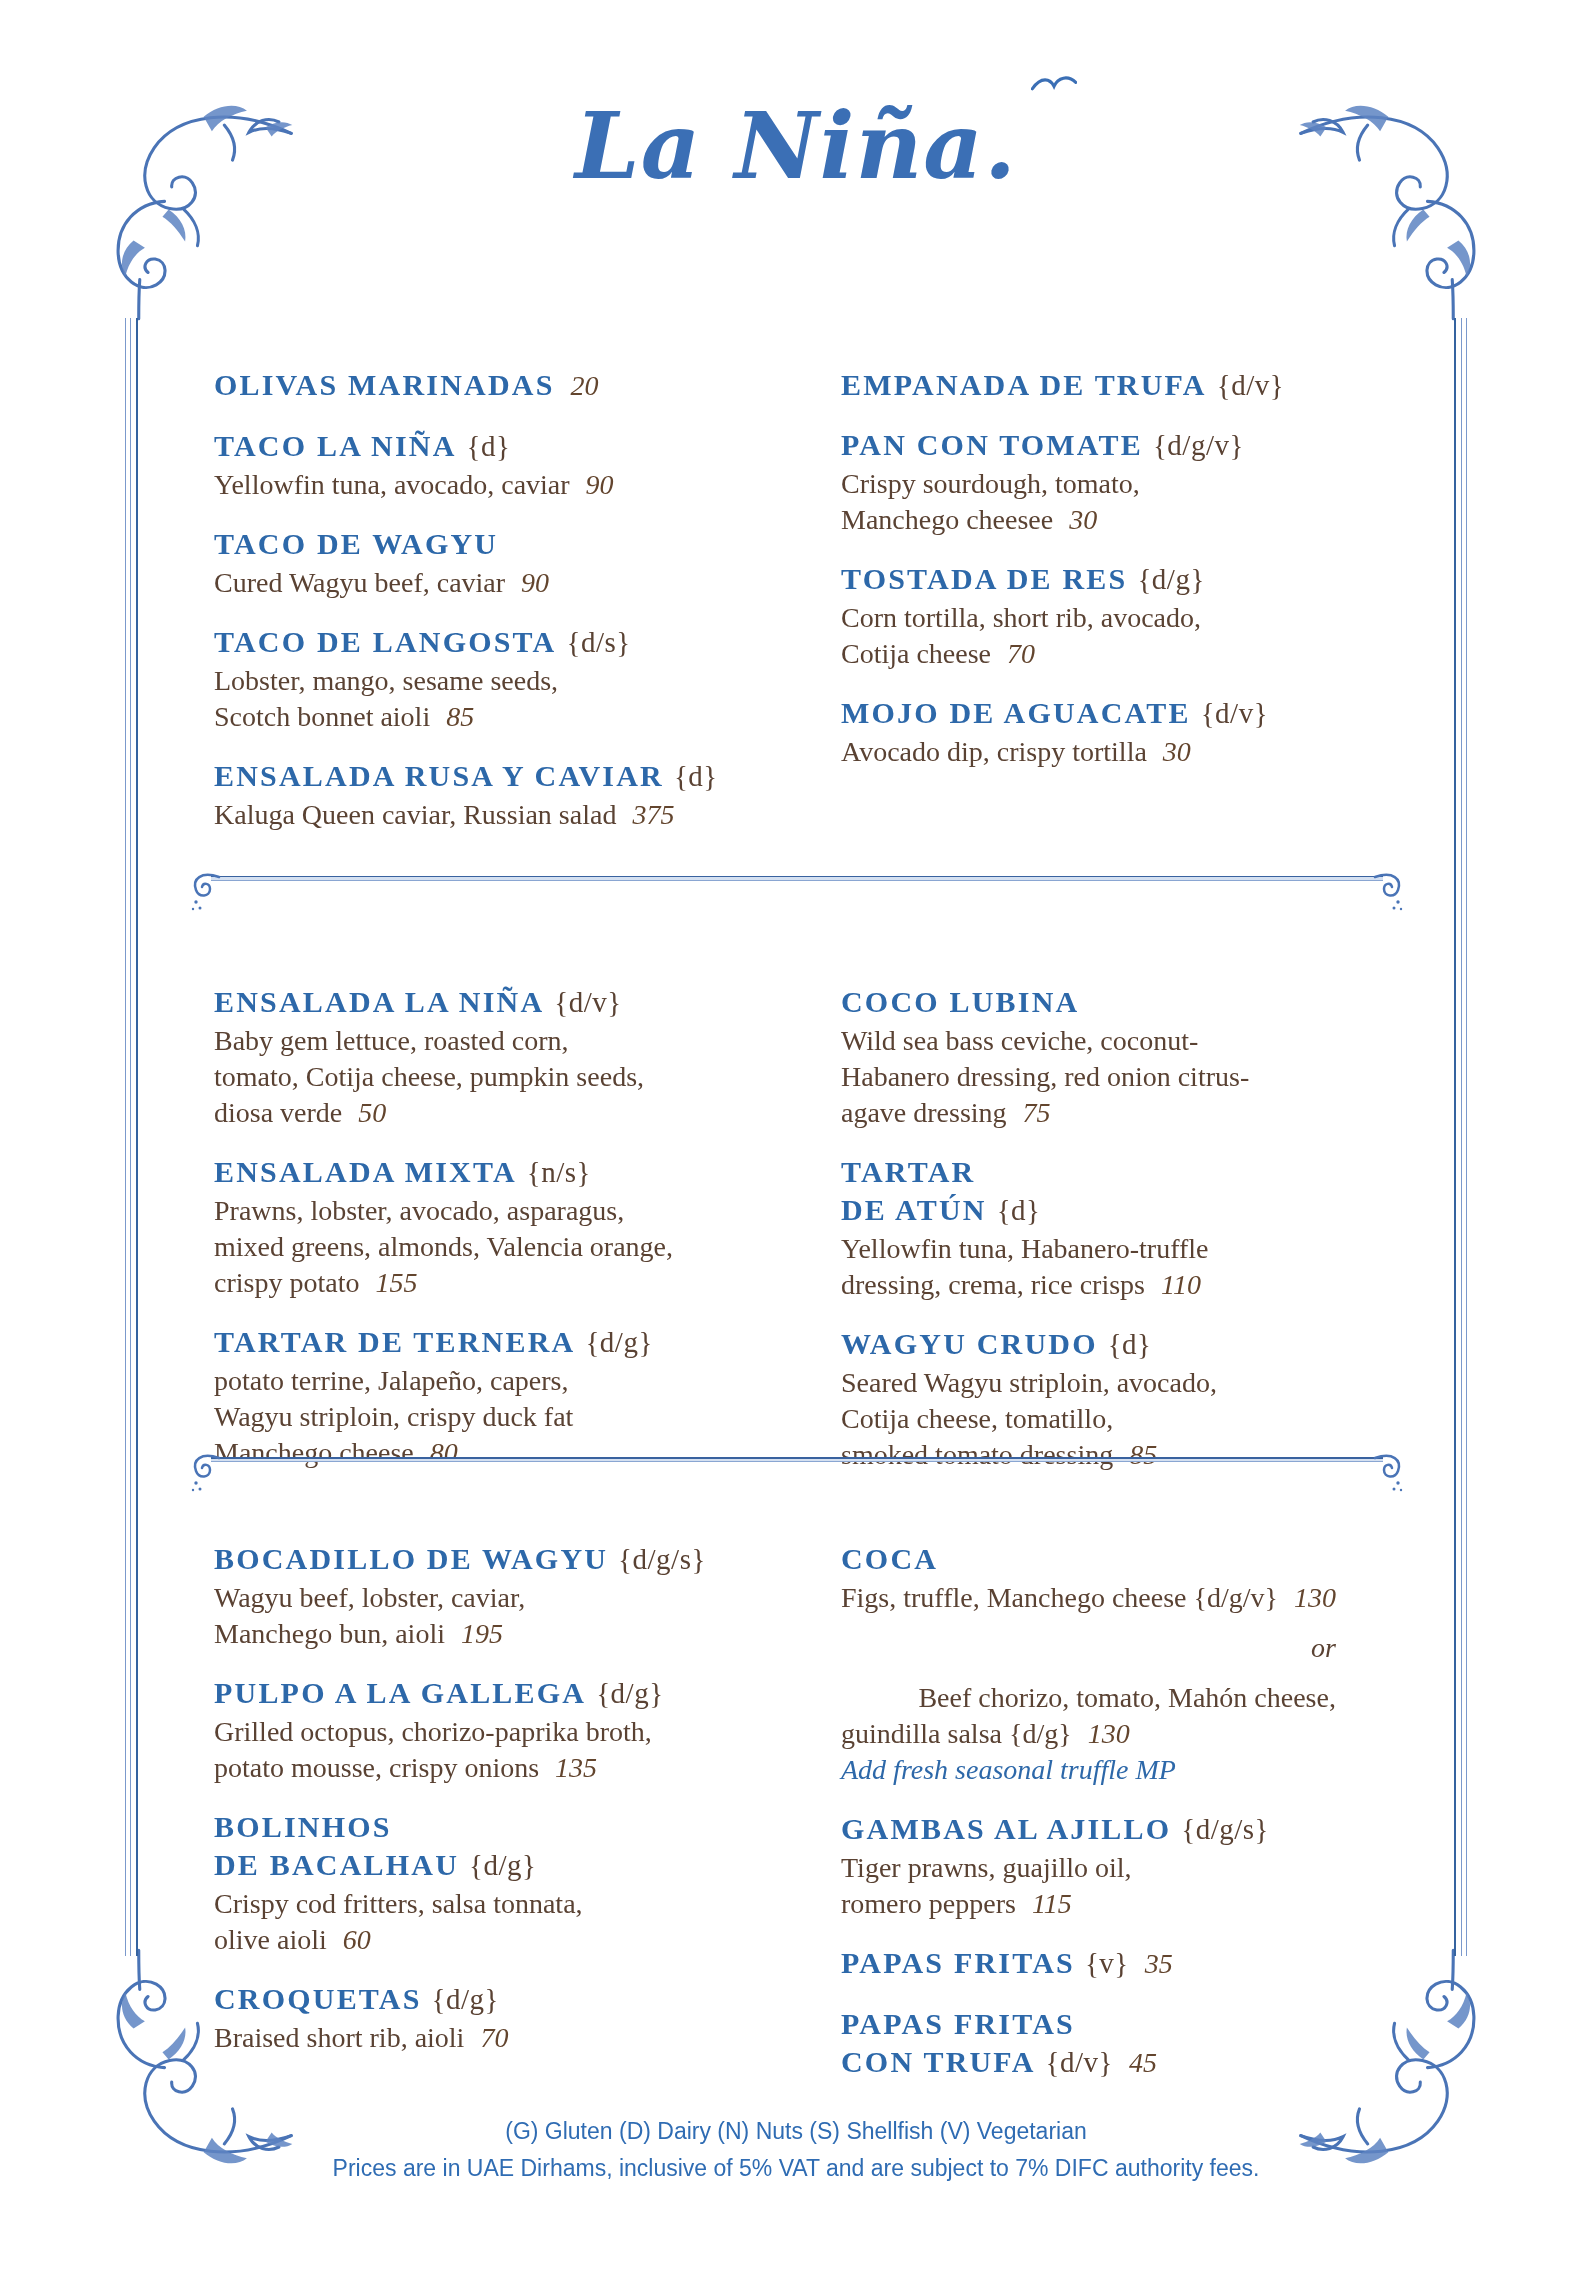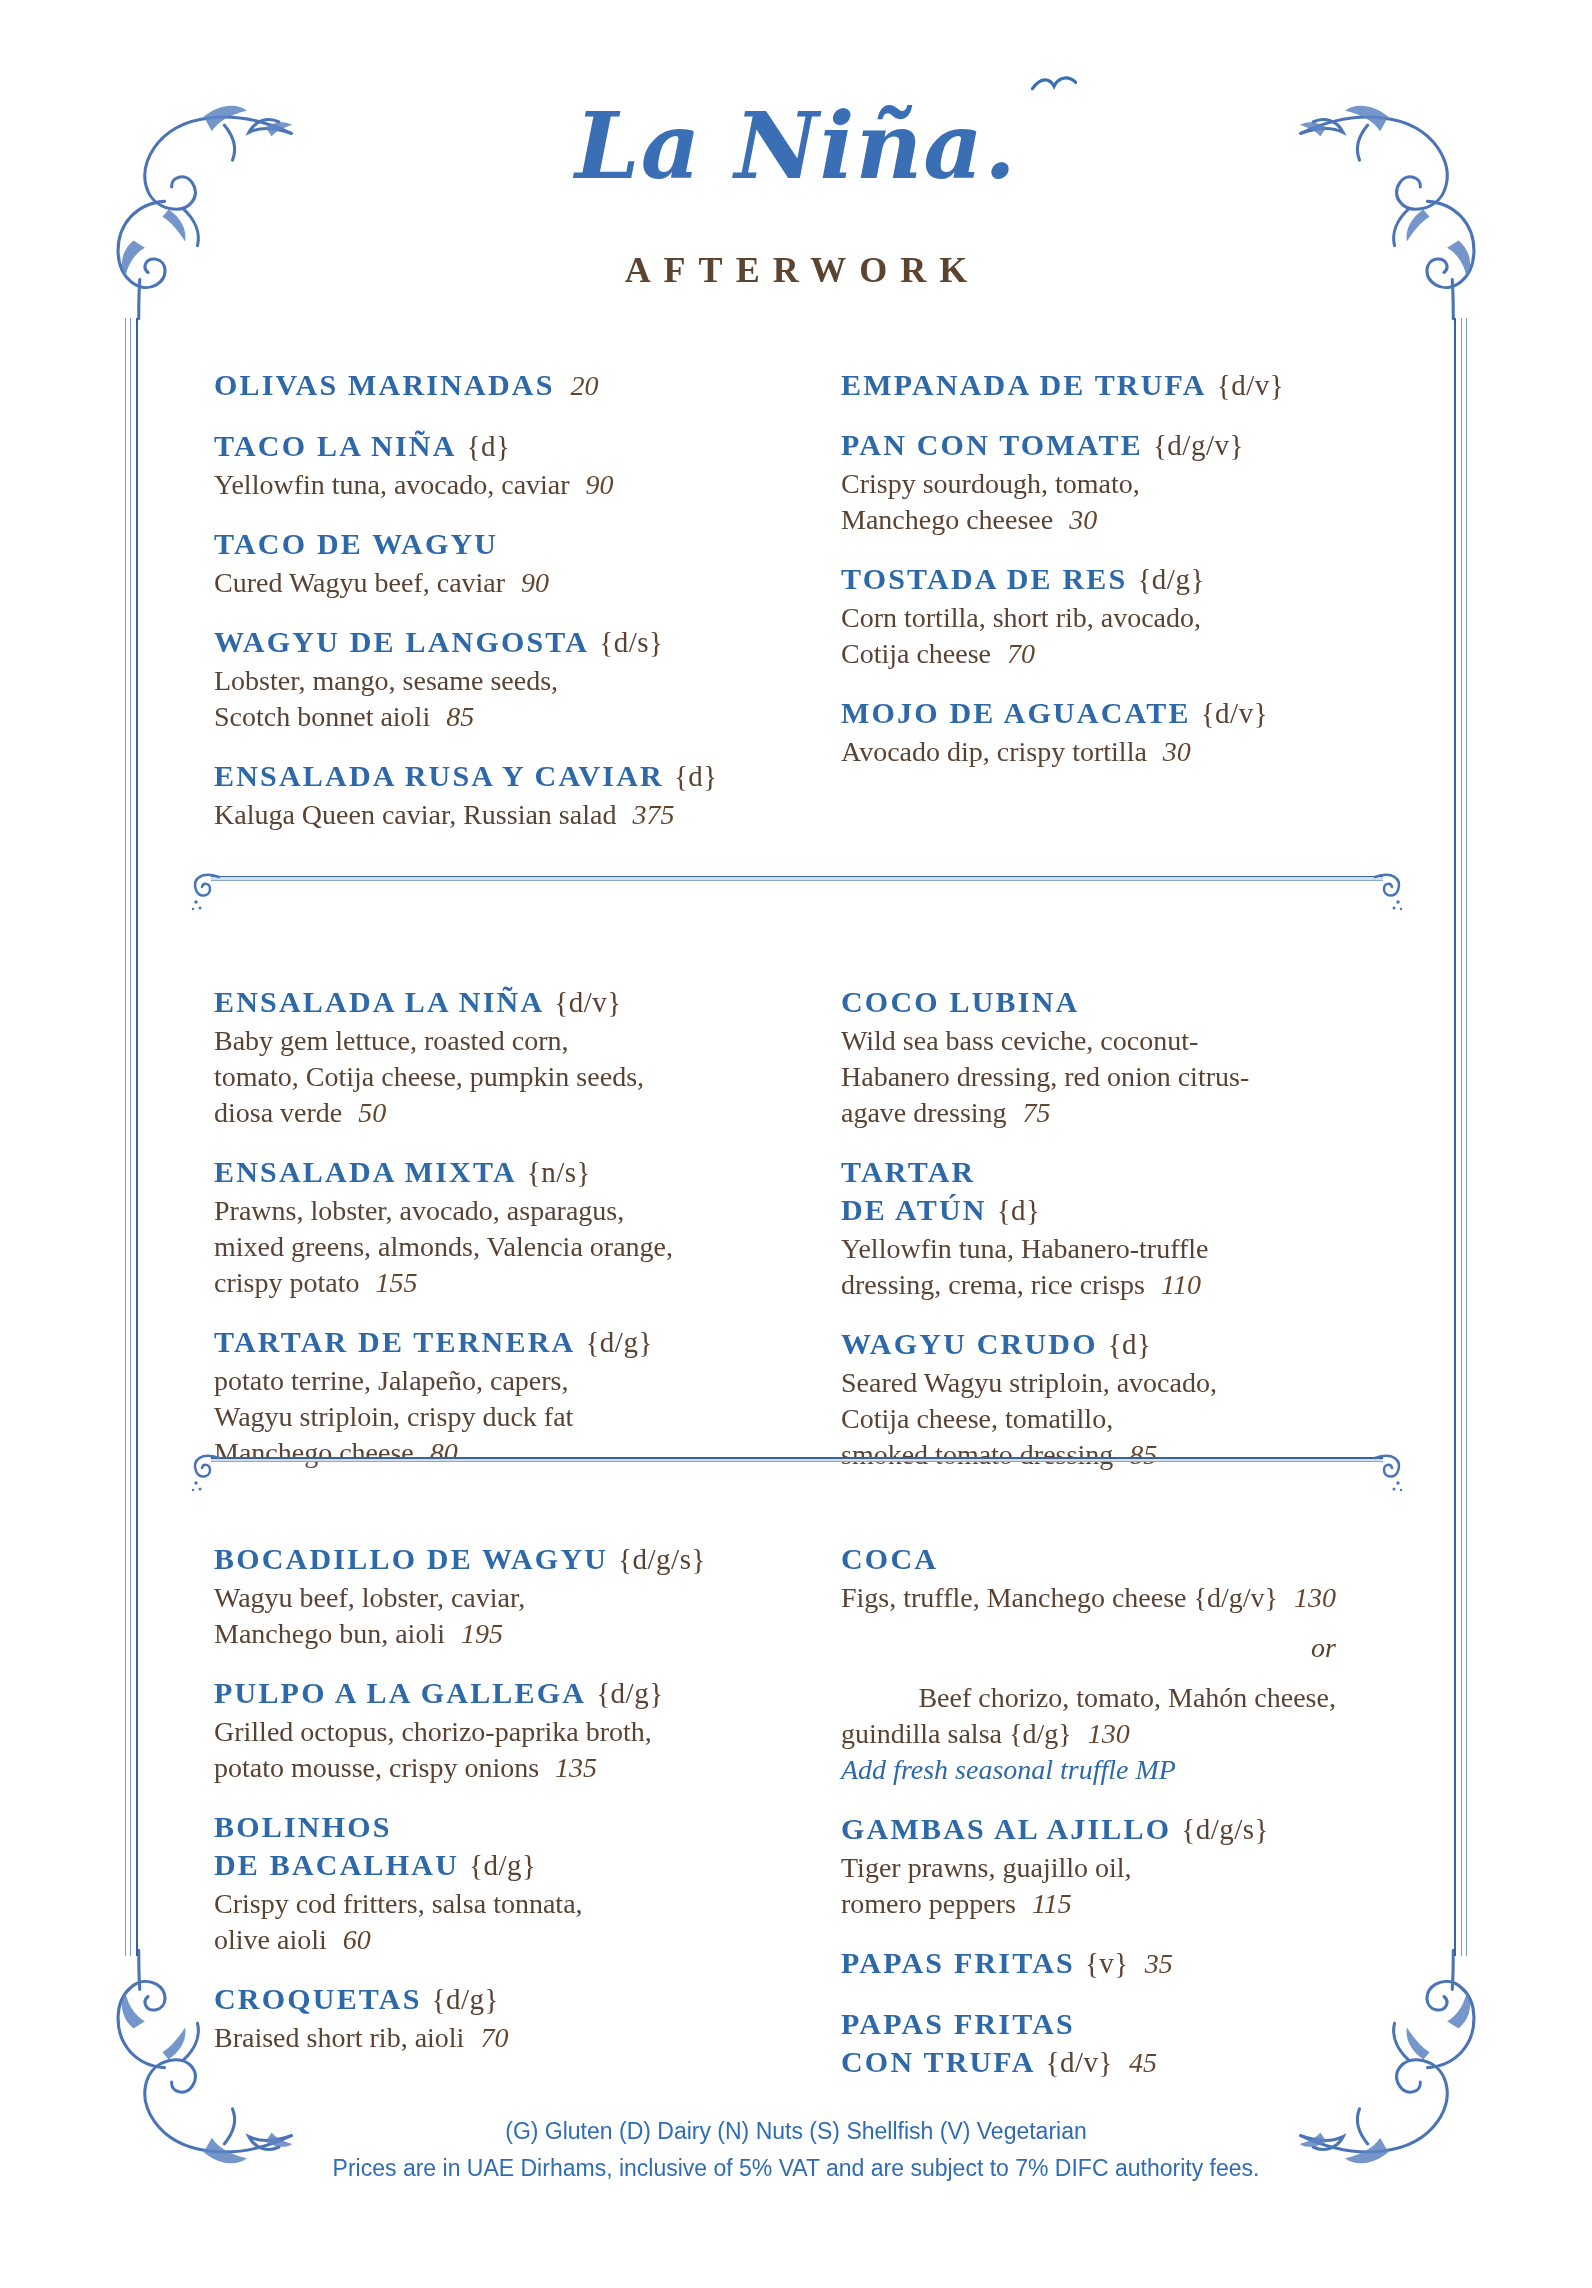--- a/index.html
+++ b/index.html
@@ -122,21 +122,20 @@
     </g>
   </svg>
 
   <div class="vline vleft"></div>
   <div class="vline vright"></div>
 
   <div class="logo">La Niña.</div>
   <svg class="bird" viewBox="0 0 36 20" aria-hidden="true">
     <path d="M1 13 C8 3 15 5 18 11 C21 4 29 2 35 8" fill="none" stroke="#3b6fb5" stroke-width="2.4" stroke-linecap="round"></path>
   </svg>
-  <div class="menu-title">AFTERWORK</div>
 
   <div class="section s1">
     <div class="col">
         <div class="item">
           <h3 class="item-title">
             <div class="t-line"><span class="t-name">OLIVAS MARINADAS</span><span class="price">20</span></div>
           </h3>
         </div>
         <div class="item">
           <h3 class="item-title">
@@ -145,21 +144,21 @@
           <div class="desc-line"><span class="d-text">Yellowfin tuna, avocado, caviar</span><span class="price">90</span></div>
         </div>
         <div class="item">
           <h3 class="item-title">
             <div class="t-line"><span class="t-name">TACO DE WAGYU</span></div>
           </h3>
           <div class="desc-line"><span class="d-text">Cured Wagyu beef, caviar</span><span class="price">90</span></div>
         </div>
         <div class="item">
           <h3 class="item-title">
-            <div class="t-line"><span class="t-name">WAGYU DE LANGOSTA</span><span class="tag">{d/s}</span></div>
+            <div class="t-line"><span class="t-name">TACO DE LANGOSTA</span><span class="tag">{d/s}</span></div>
           </h3>
           <div class="desc-line"><span class="d-text">Lobster, mango, sesame seeds,</span></div>
           <div class="desc-line"><span class="d-text">Scotch bonnet aioli</span><span class="price">85</span></div>
         </div>
         <div class="item">
           <h3 class="item-title">
             <div class="t-line"><span class="t-name">ENSALADA RUSA Y CAVIAR</span><span class="tag">{d}</span></div>
           </h3>
           <div class="desc-line"><span class="d-text">Kaluga Queen caviar, Russian salad</span><span class="price">375</span></div>
         </div>

